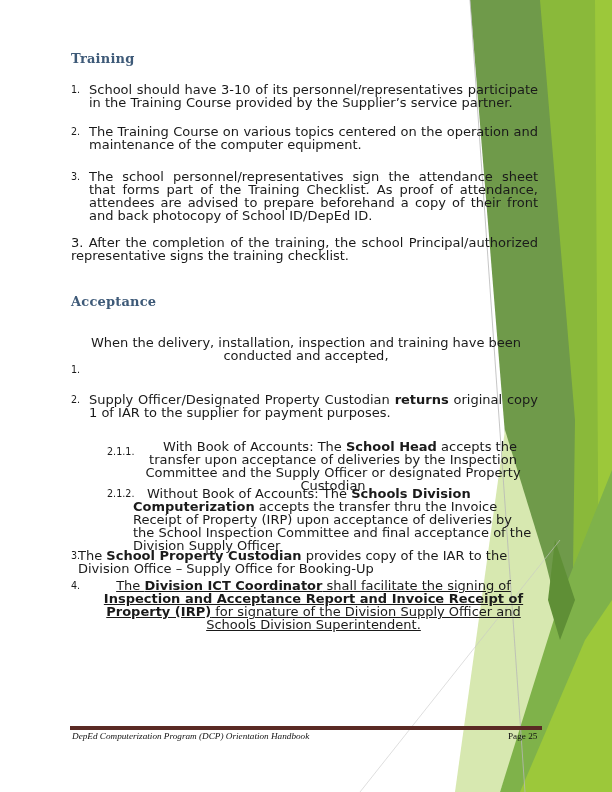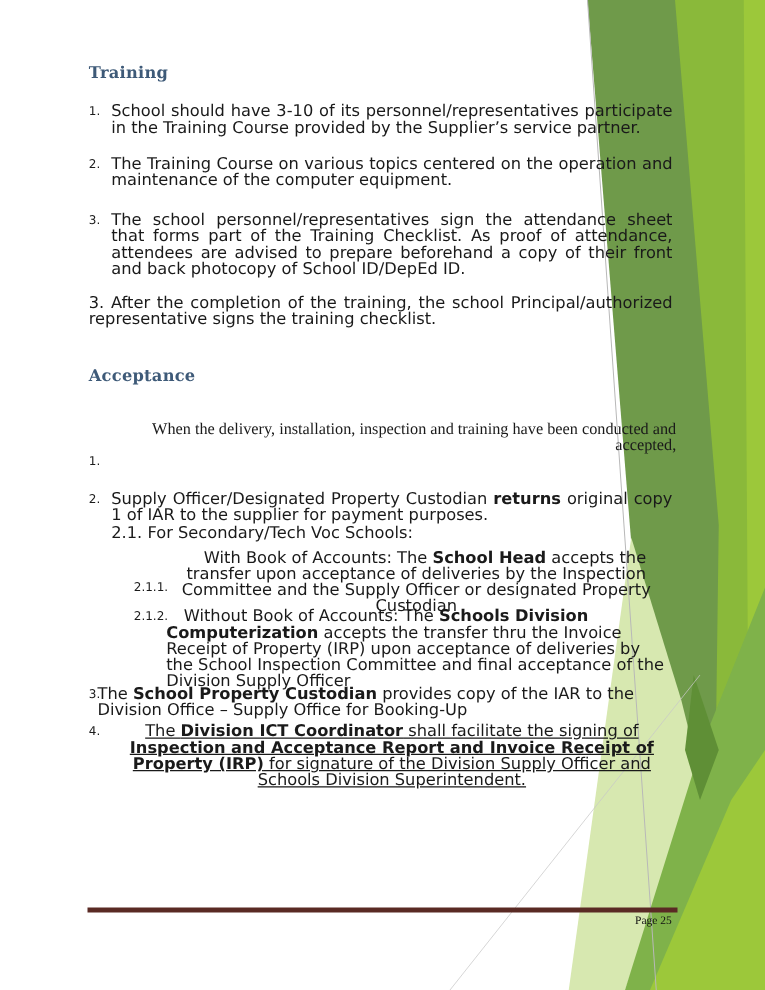--- a/index.html
+++ b/index.html
@@ -43,36 +43,36 @@
   <div class="num" style="left:71px; top:125px;">2.</div>
   <div class="p" style="left:89px; top:125px; width:449px;">The Training Course on various topics centered on the operation and maintenance of the computer equipment.</div>
 
   <div class="num" style="left:71px; top:170px;">3.</div>
   <div class="p" style="left:89px; top:170px; width:449px;">The school personnel/representatives sign the attendance sheet that forms part of the Training Checklist. As proof of attendance, attendees are advised to prepare beforehand a copy of their front and back photocopy of School ID/DepEd ID.</div>
 
   <div class="p" style="left:71px; top:212px; width:467px;margin-top:24px;">3. After the completion of the training, the school Principal/authorized representative signs the training checklist.</div>
 
   <div class="h" style="top:294px;">Acceptance</div>
 
-  <div class="p" style="left:71px; top:336px; width:470px; text-align:right;font-family:Liberation Serif, serif;">When the delivery, installation, inspection and training have been conducted and accepted,</div>
+  <div class="p" style="left:71px; top:336px; width:470px; text-align:center;">When the delivery, installation, inspection and training have been conducted and accepted,</div>
 
   <div class="num" style="left:71px; top:363px;">1.</div>
 
   <div class="num" style="left:71px; top:393px;">2.</div>
   <div class="p" style="left:89px; top:393px; width:449px;"><span>Supply Officer/Designated Property Custodian </span><b>returns</b><span> original copy 1 of IAR to the supplier for payment purposes.</span></div>
 
-  <div class="p" style="left:89px; top:420px; width:440px; text-align:left;"><span>2.1.</span> <span>For Secondary/Tech Voc  Schools:</span></div>
 
-  <div class="num" style="left:107px; top:464px;">2.1.1.</div>
+  <div class="num" style="left:107px; top:445px;">2.1.1.</div>
   <div class="p" style="left:133px; top:440px; width:400px; text-align:center; text-indent:14px;"><span>With Book of Accounts: The </span><b>School Head</b><span> accepts the transfer upon acceptance of deliveries by the Inspection Committee and the Supply Officer or designated Property Custodian</span></div>
 
   <div class="num" style="left:107px; top:487px;">2.1.2.</div>
   <div class="p" style="left:133px; top:487px; width:400px; text-align:left; text-indent:14px;"><span>Without Book of Accounts: The </span><b>Schools Division Computerization</b><span> accepts the transfer thru the Invoice Receipt of Property (IRP) upon acceptance of deliveries by the School Inspection Committee and final acceptance of the Division Supply Officer</span></div>
 
   <div class="num" style="left:71px; top:549px;">3.</div>
   <div class="p" style="left:78px; top:549px; width:449px; text-align:left;"><span>The </span><b>School Property Custodian</b><span> provides copy of the IAR to the Division Office – Supply Office for Booking-Up</span></div>
 
   <div class="num" style="left:71px; top:579px;">4.</div>
   <div class="p" style="left:89px; top:579px; width:449px; text-align:center;text-decoration:underline;"><span>The </span><b>Division ICT Coordinator</b><span> shall facilitate the signing of </span><b>Inspection and Acceptance Report and Invoice Receipt of Property (IRP)</b><span> for signature of the Division Supply Officer and Schools Division Superintendent.</span></div>
 
   <div class="footer-rule"></div>
+  <div class="footer-left">DepEd Computerization Program (DCP) Orientation Handbook</div>
   <div class="footer-right">Page 25</div>
 </div>
 
 </body></html>

